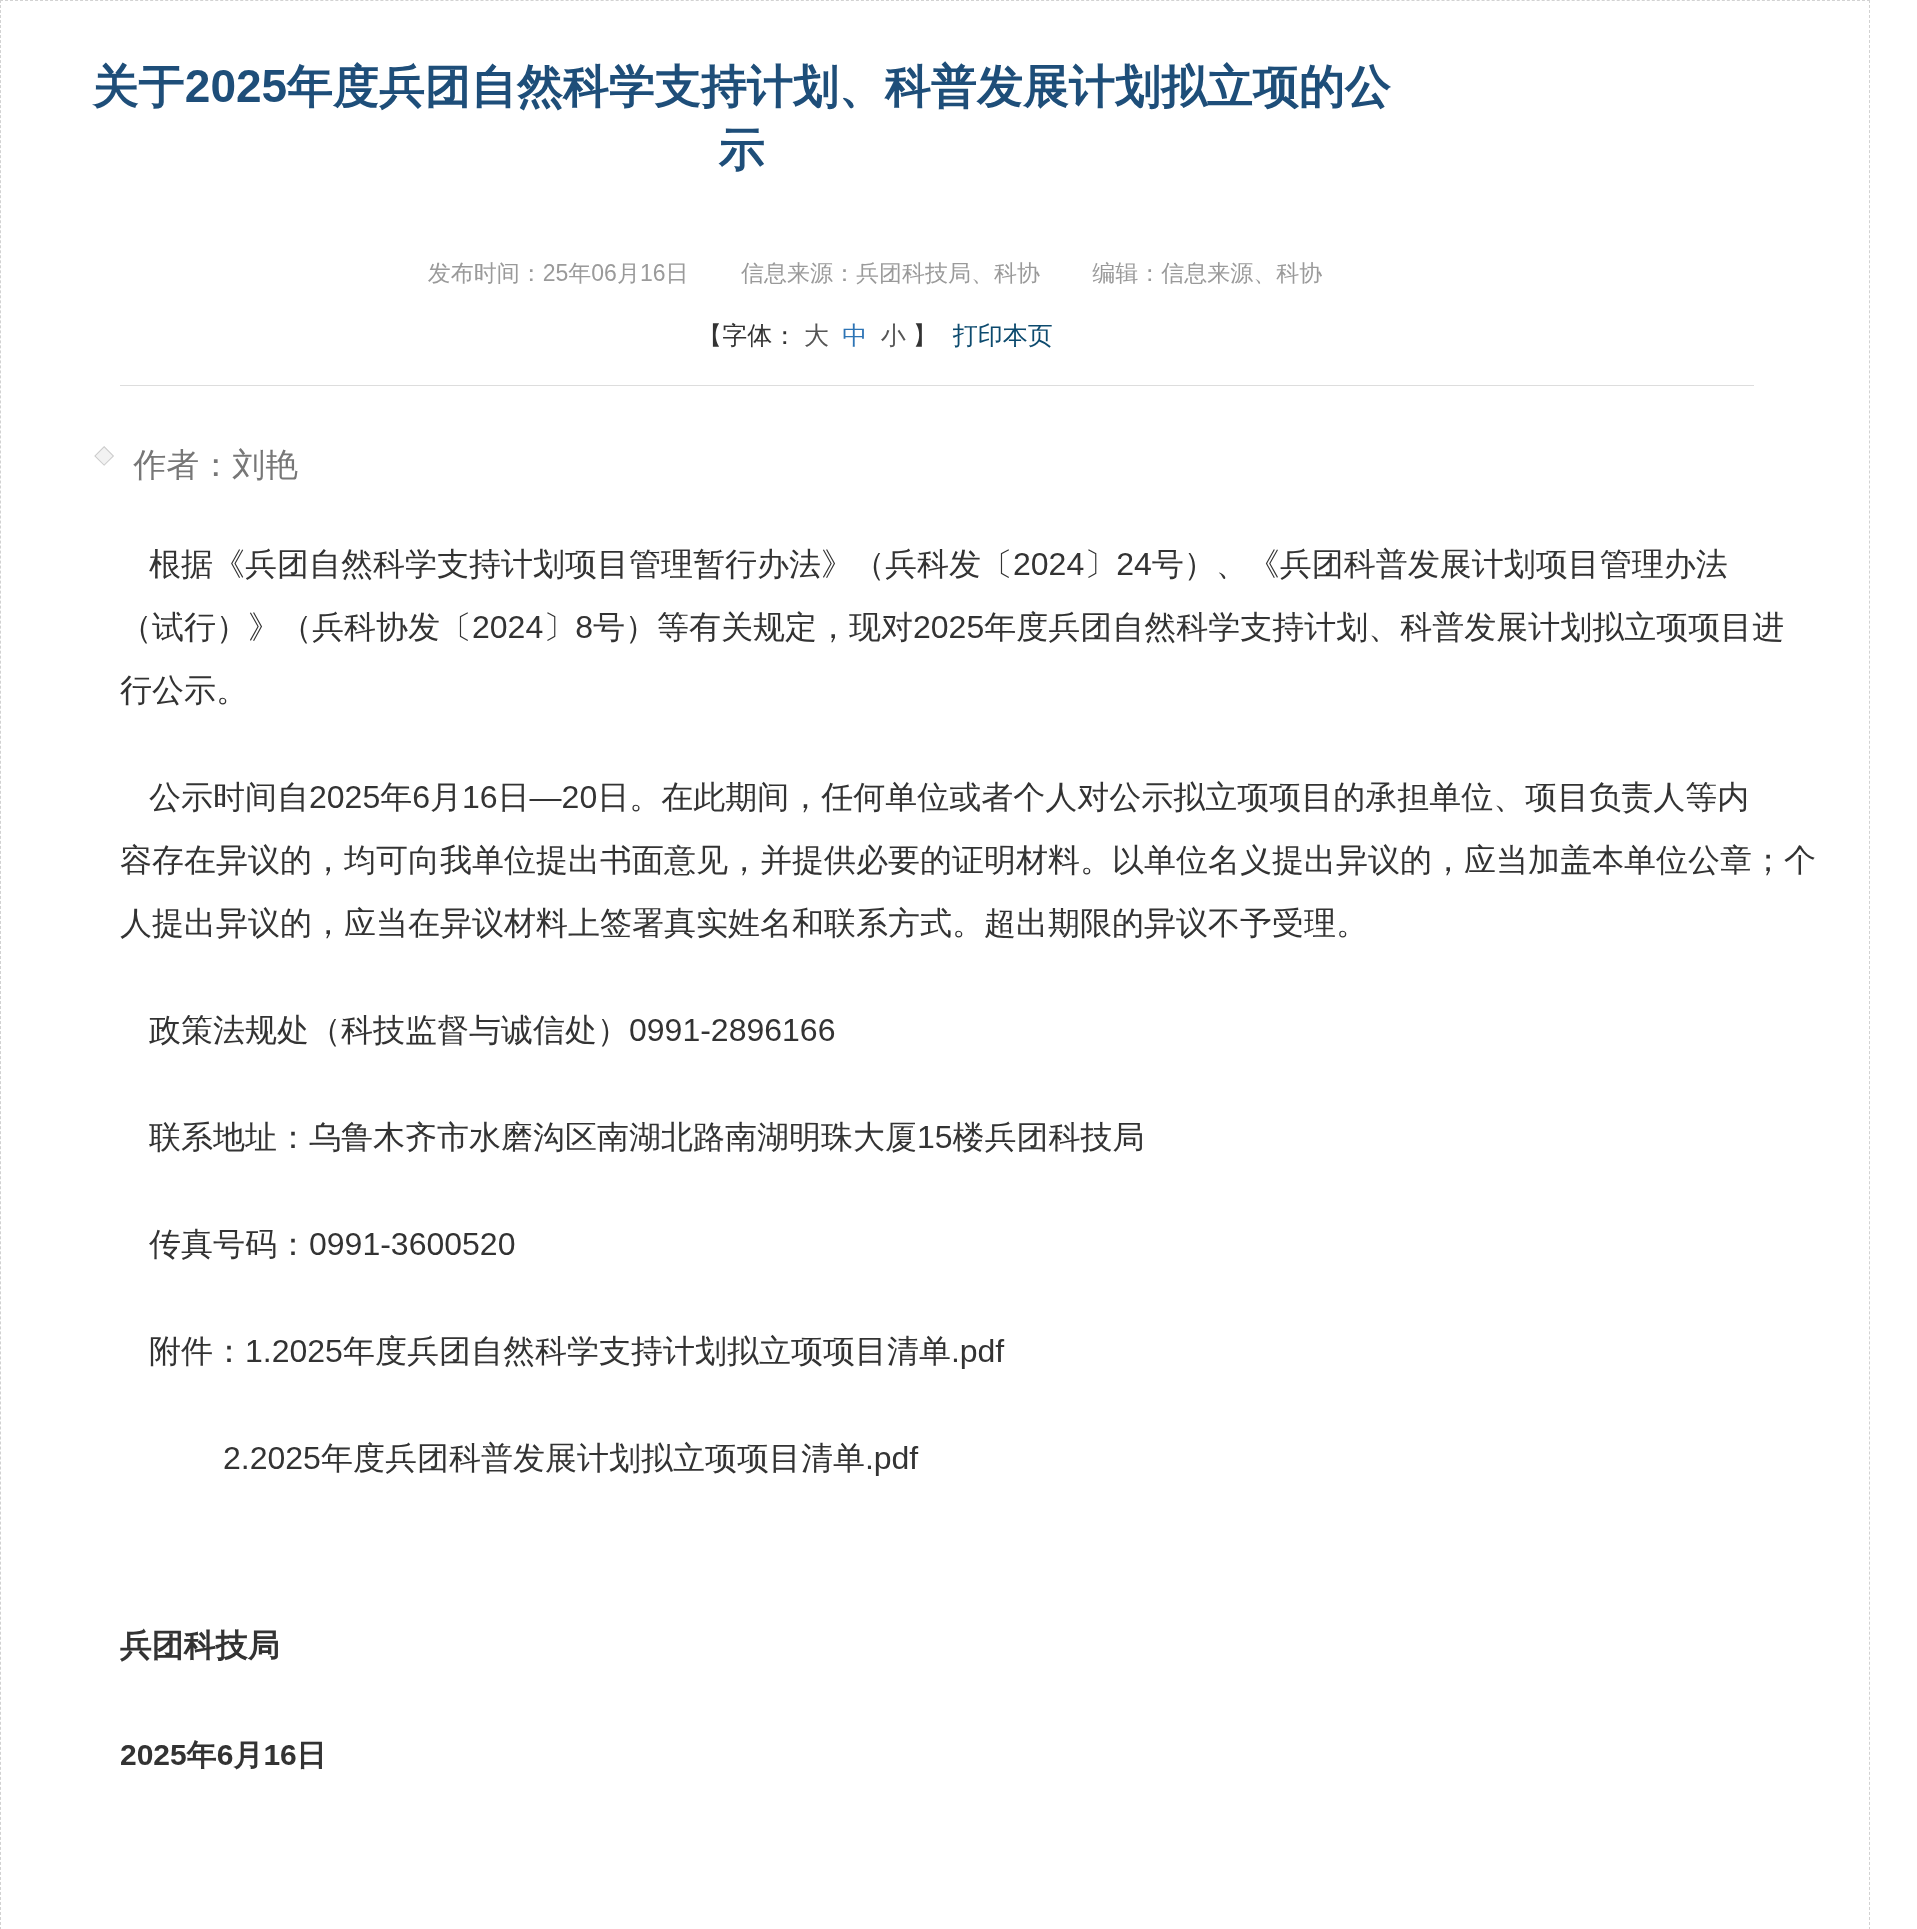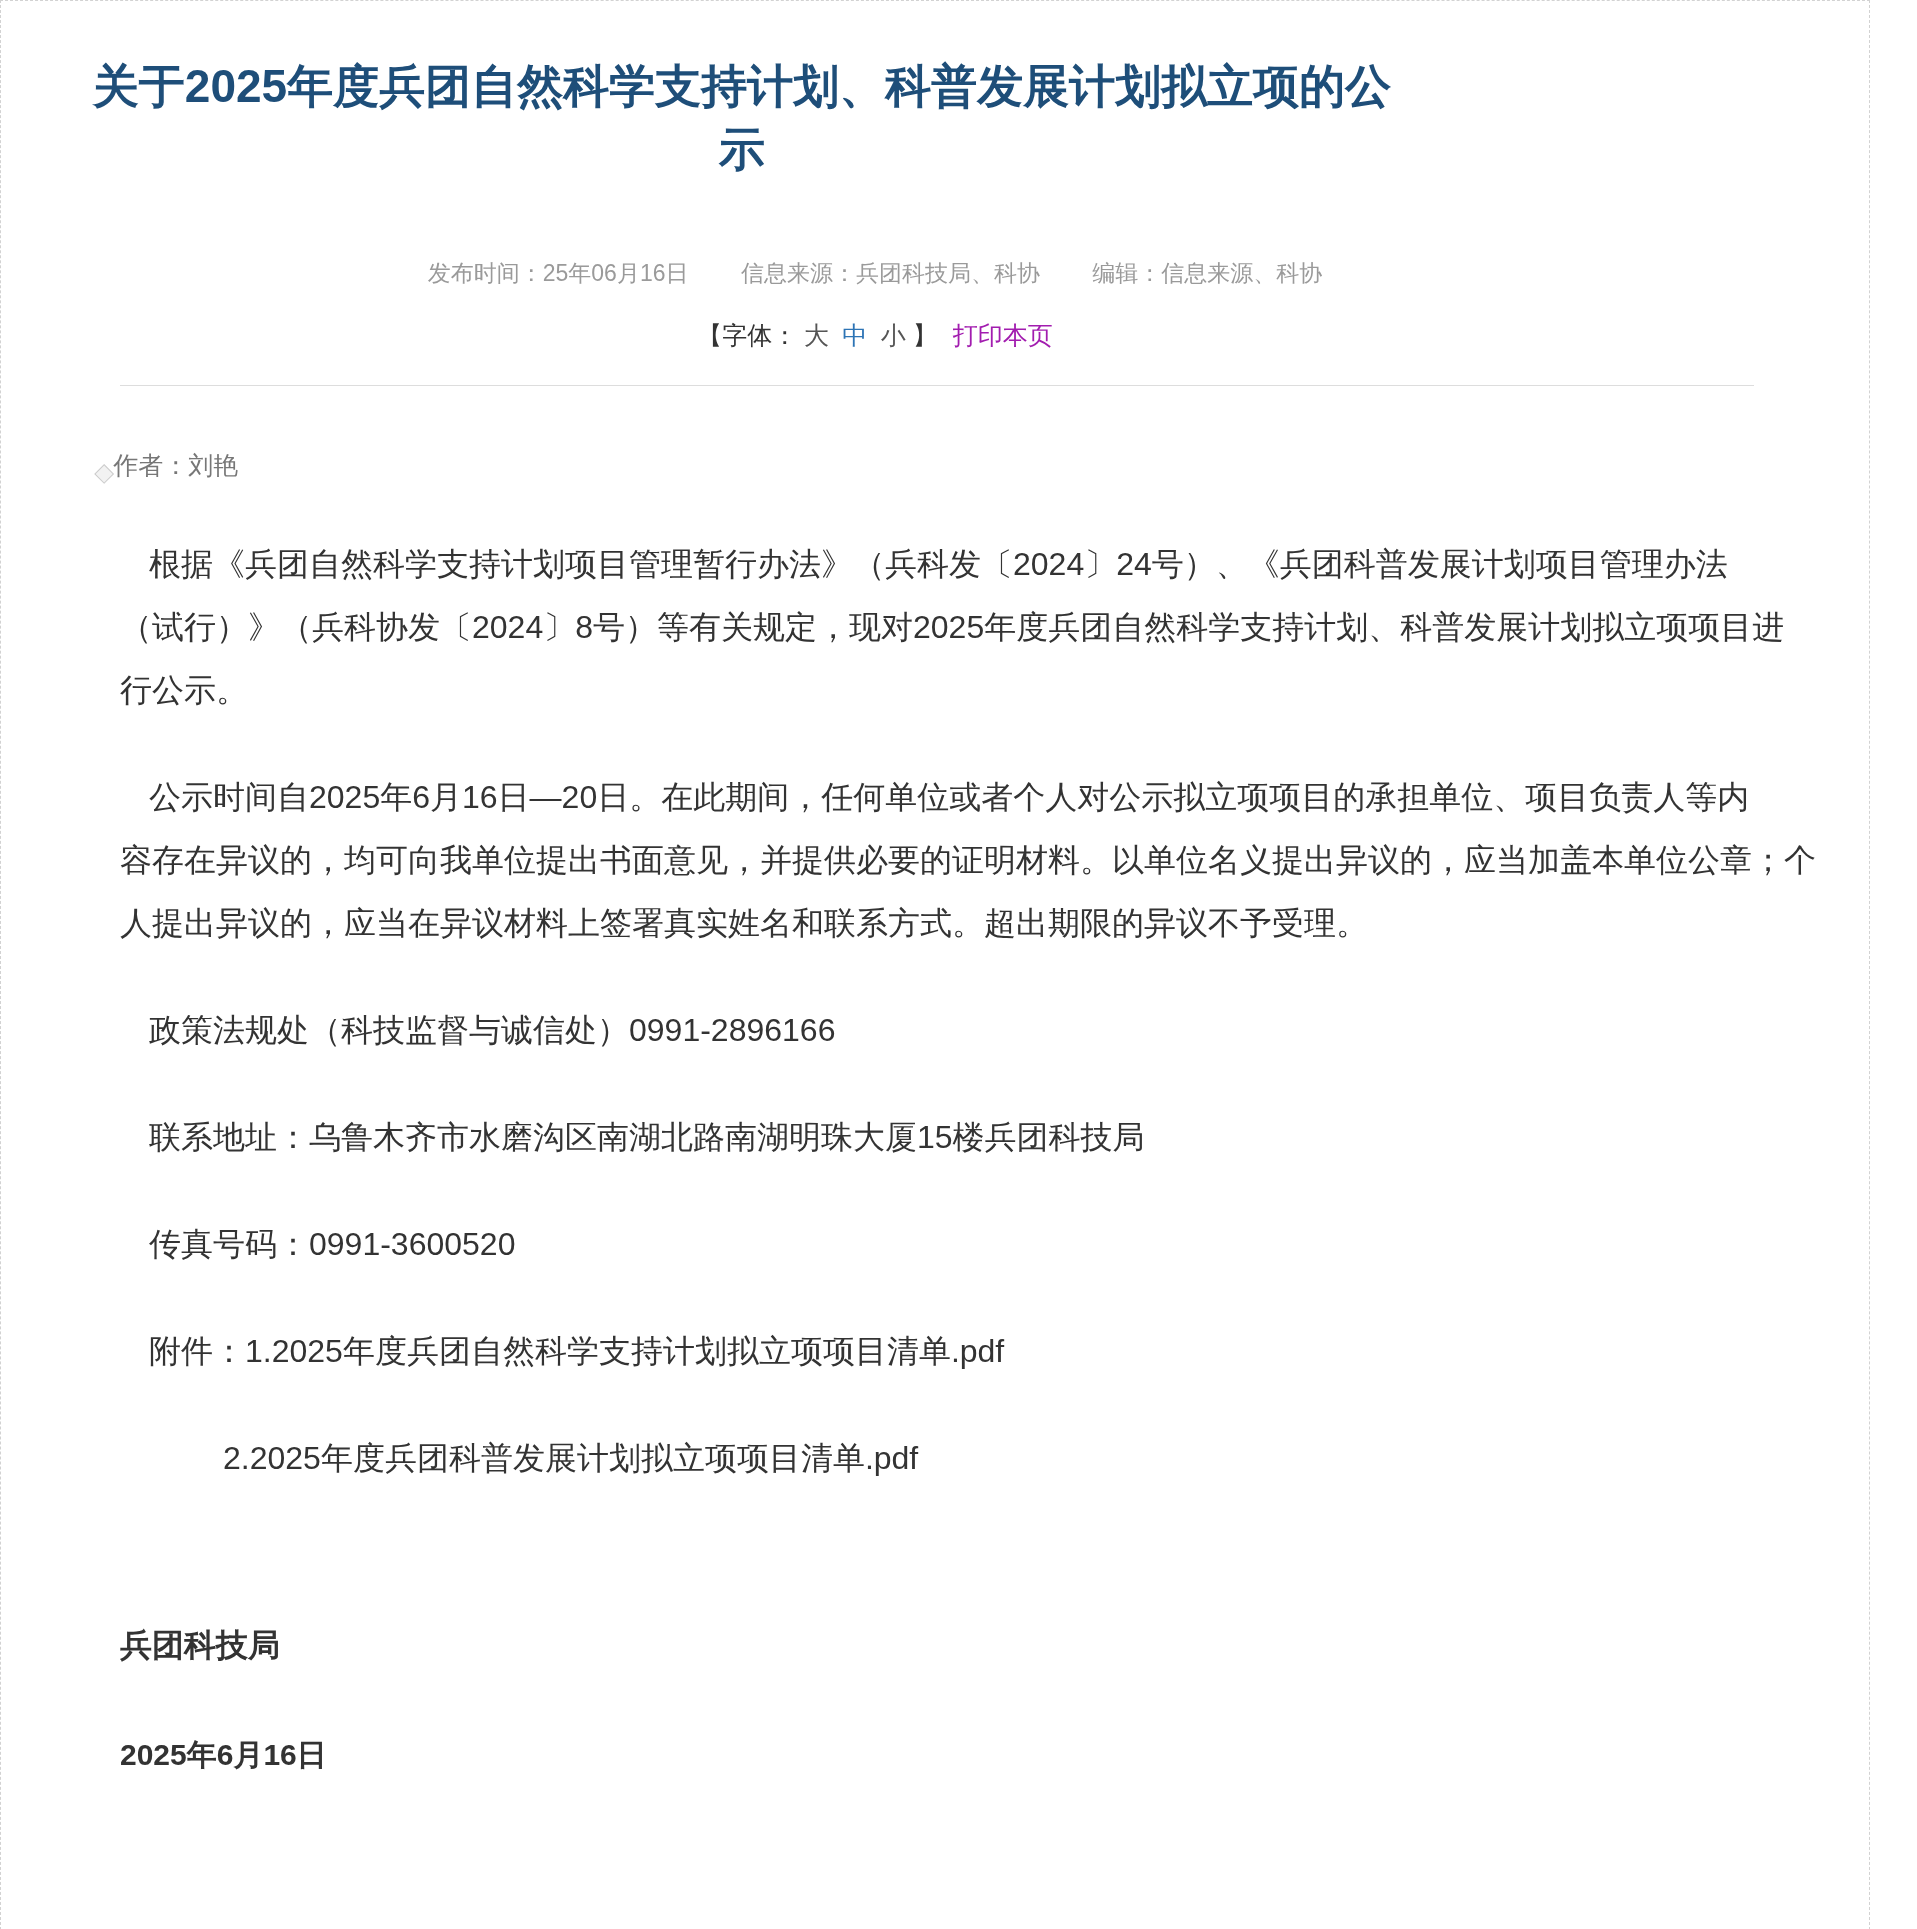--- a/index.html
+++ b/index.html
@@ -41,37 +41,37 @@
   .meta .seg + .seg { margin-left: 46px; }
 
   .font-bar {
     margin-top: 29px;
     font-size: 25px;
     color: #333333;
     line-height: 34px;
   }
   .fs-btn { margin: 0 6.7px; color: #555555; text-decoration: none; cursor: pointer; }
   .fs-medium { color: #2d74b5; }
-  .print-btn { margin-left: 15.3px; color: #a21caf; text-decoration: none; cursor: pointer; }
+  .print-btn { margin-left: 15.3px; color: #0c4a6e; text-decoration: none; cursor: pointer; }
 
   .divider {
     border: none;
     border-top: 1px solid #dddddd;
     margin: 32.5px 115px 0 119px;
     height: 0;
   }
 
   
   .author-row {
     margin: 63px 0 0 96px;
-    font-size: 25px;
+    font-size: 33px;
     color: #777777;
     display: flex;
-    align-items: flex-end;
-    gap: 2px;
+    align-items: flex-start;
+    gap: 22px;
     line-height: 32.5px;
   }
   .diamond {
     width: 14.3px;
     height: 14.3px;
     border: 1.9px solid #cbcbcb;
     background: #f2f2f2;
     transform: rotate(45deg);
     flex: 0 0 auto;
   }

